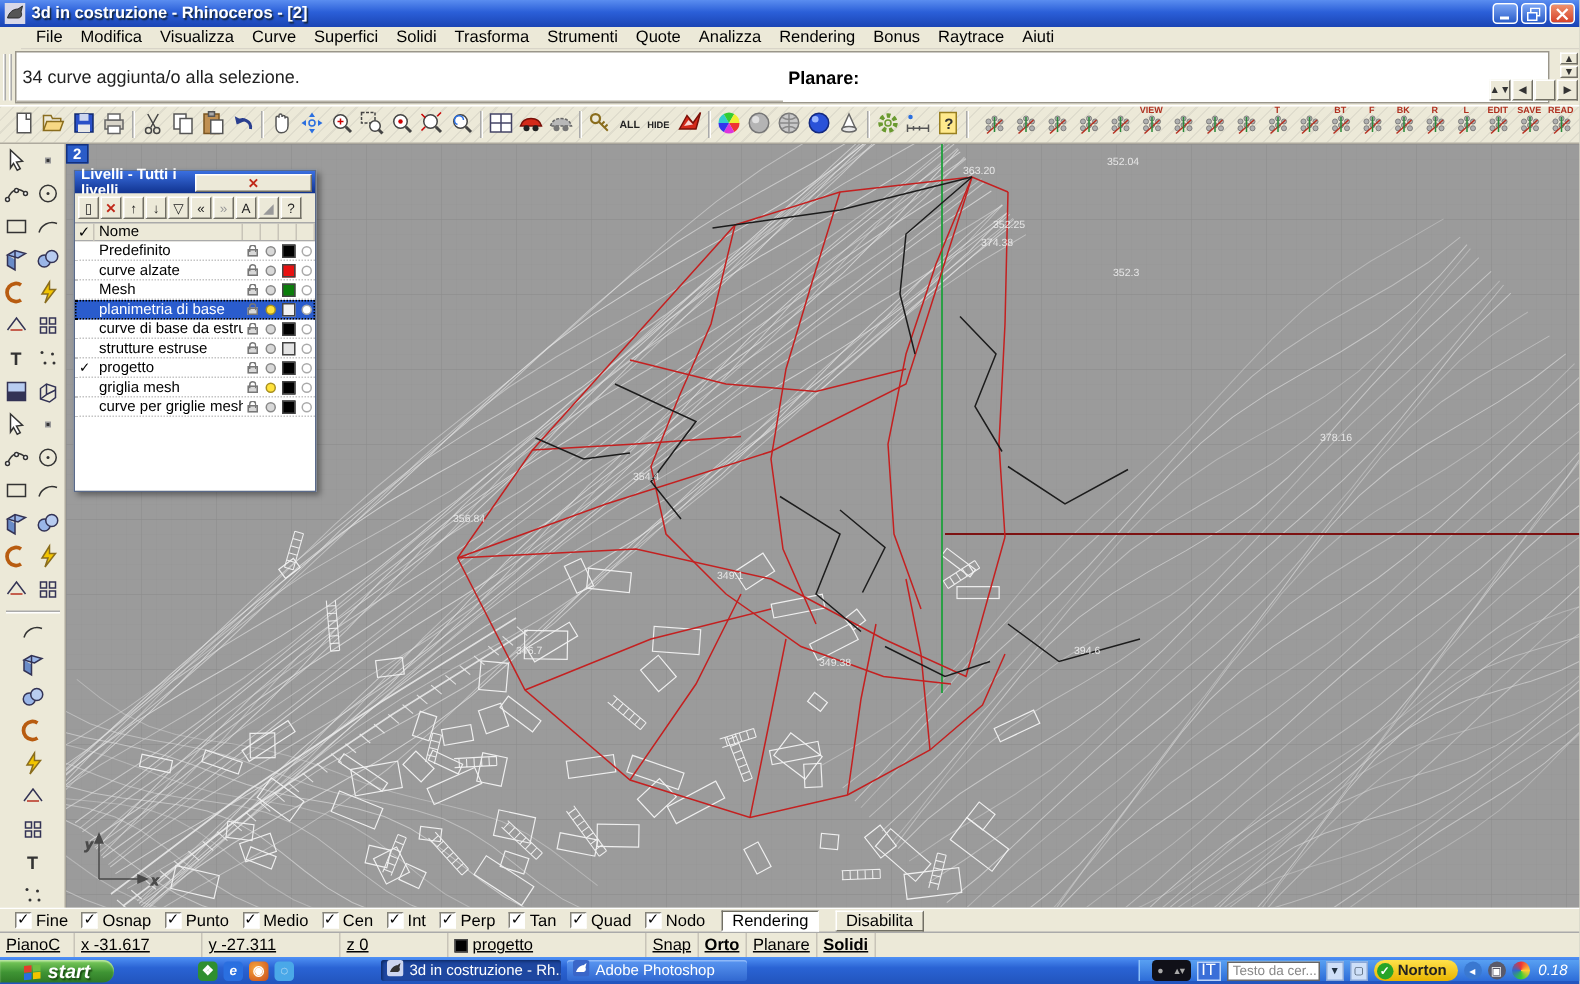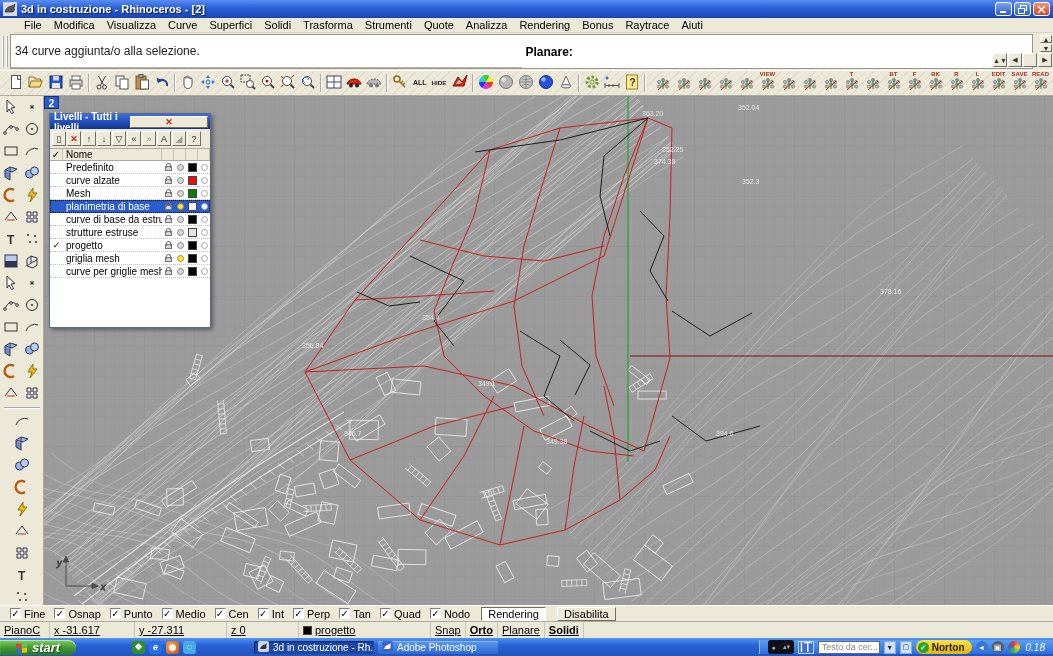--- a/index.html
+++ b/index.html
@@ -111,21 +111,21 @@
     font-weight:bold;font-style:italic;font-size:13px;text-shadow:1px 1px 1px #1a4a12;box-shadow:inset 0 1px 1px #bfe8a8;}
   .winflag{width:12px;height:11px;display:inline-block;}
   .quickl{display:flex;align-items:center;gap:4px;padding:0 8px;}
   .qlic{width:13px;height:13px;border-radius:3px;display:flex;align-items:center;justify-content:center;font-size:9px;font-weight:bold;}
   .taskbtn{width:120px;margin:1px 2px;display:flex;align-items:center;gap:4px;padding:0 4px;border-radius:2px;
     font-size:10px;white-space:nowrap;overflow:hidden;background:linear-gradient(180deg,#5a97f2,#3168d0);box-shadow:inset 0 1px 0 #8db8f8;}
   .taskbtn.active{background:#1e47a0;box-shadow:inset 1px 1px 2px #0c2a66;}
   .tray{margin-left:auto;display:flex;align-items:center;gap:4px;padding:0 6px 0 8px;
     background:linear-gradient(180deg,#58a0f2,#2d6cd8);border-left:1px solid #8cc0f8;}
   .dockpanel{width:26px;height:14px;background:#101018;border-radius:3px;display:flex;align-items:center;justify-content:space-around;color:#aaa;font-size:7px;}
-  .langind{width:16px;height:13px;background:#3a6fd8;border:1px solid #bcd4f8;color:#fff;font-size:14px;
+  .langind{width:16px;height:13px;background:#3a6fd8;border:1px solid #bcd4f8;color:#fff;font-size:11px;
     display:flex;align-items:center;justify-content:center;}
   .traysearch{width:62px;height:13px;background:#fff;color:#888;font-size:9px;padding:0 3px;display:flex;align-items:center;border:1px solid #666;overflow:hidden;white-space:nowrap;}
   .traybtn{width:12px;height:13px;background:#cfe0f8;border:1px solid #8aa8d8;color:#234;font-size:7px;display:flex;align-items:center;justify-content:center;}
   .norton{height:14px;background:linear-gradient(180deg,#ffe14a,#e8b400);border-radius:7px;color:#222;
     font-size:10px;font-weight:bold;display:flex;align-items:center;gap:3px;padding:0 7px 0 2px;}
   .ncheck{width:11px;height:11px;border-radius:50%;background:#28a428;color:#fff;font-size:8px;display:flex;align-items:center;justify-content:center;}
   .trayic{width:12px;height:12px;border-radius:50%;display:flex;align-items:center;justify-content:center;font-size:8px;color:#fff;}
   .clock{font-size:10px;padding:0 2px;font-style:italic;}
 </style>
 </head>

